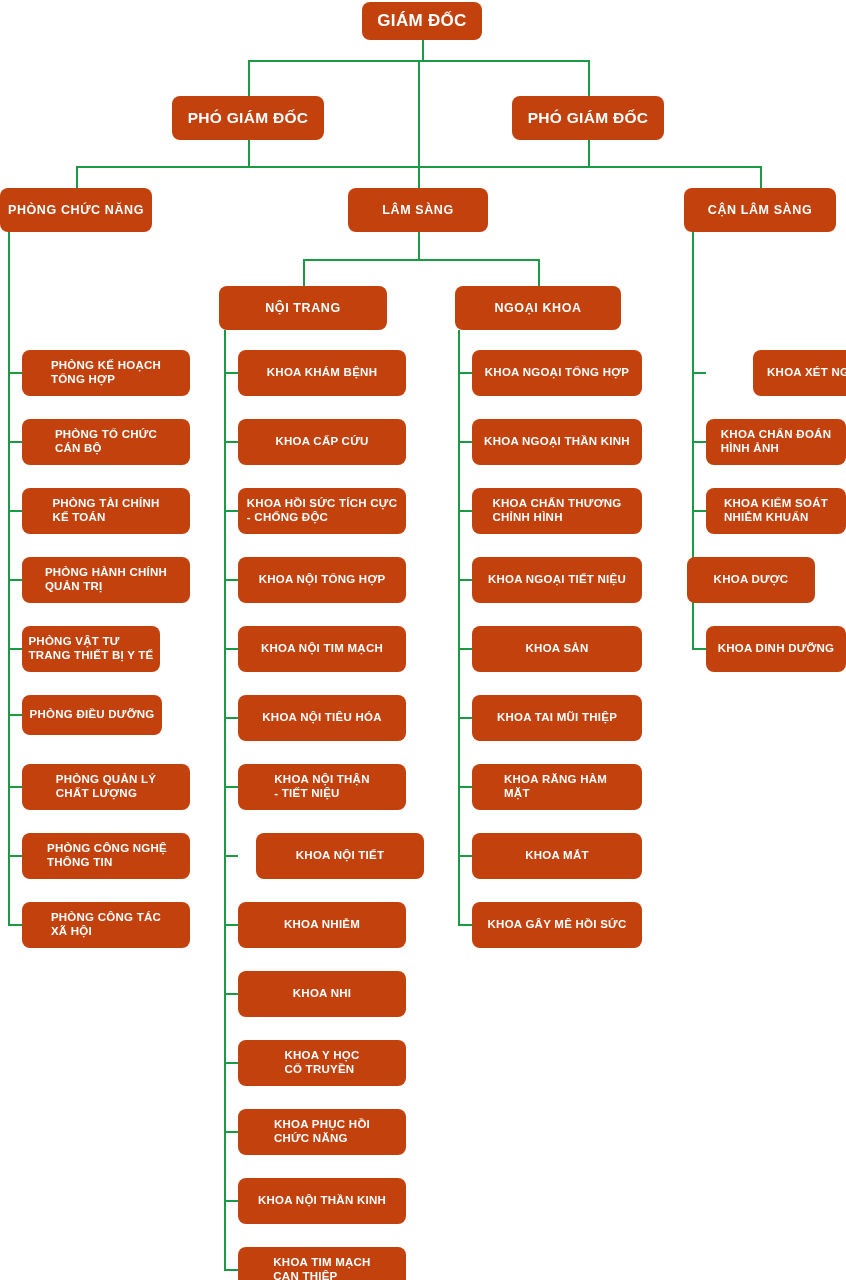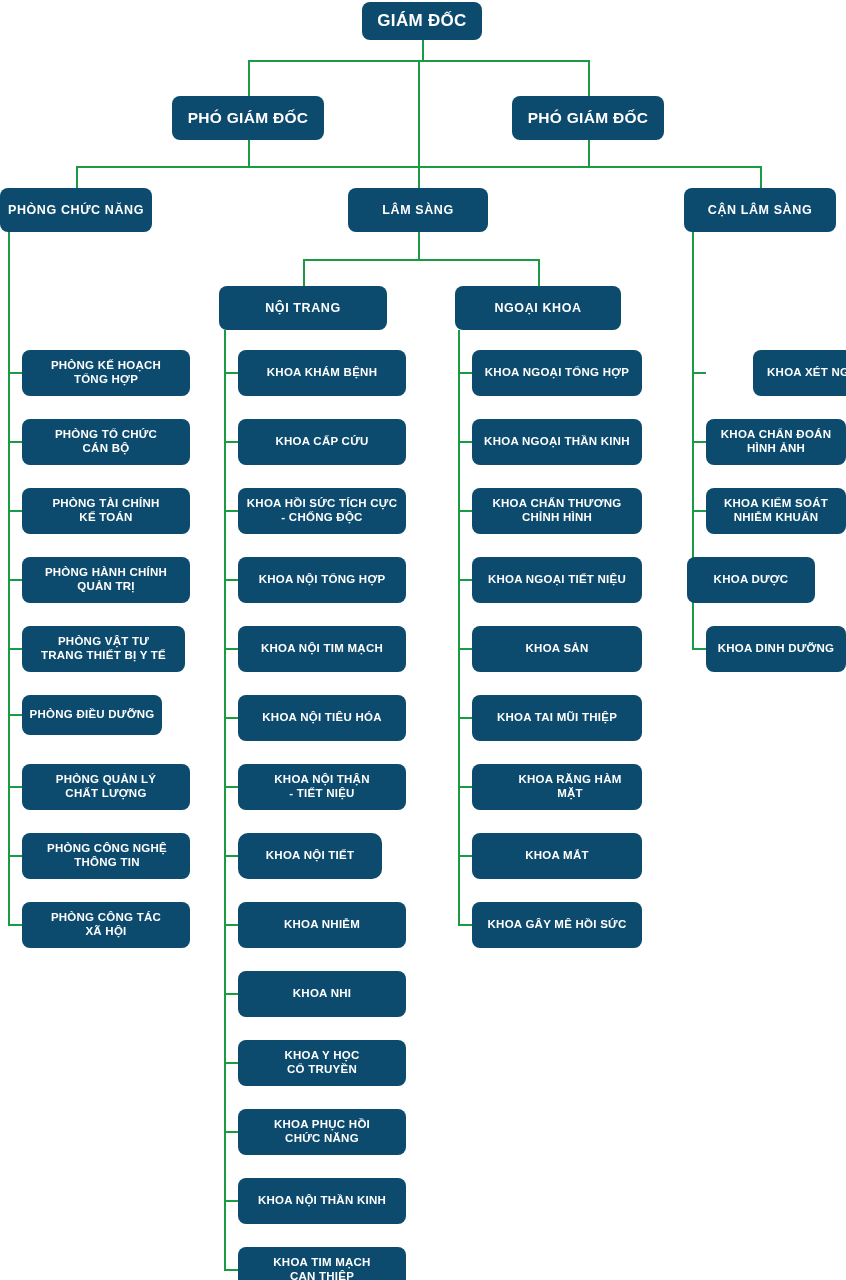--- a/index.html
+++ b/index.html
@@ -13,27 +13,27 @@
   #chart {
     position: relative;
     width: 846px;
     height: 1280px;
     background: #ffffff;
     overflow: hidden;
   }
   .node {
     position: absolute;
     box-sizing: border-box;
-    background: #0c4a6e;
+    background: #c2410c;
     color: #ffffff;
     border-radius: 8px;
     display: flex;
     align-items: center;
     justify-content: center;
-    text-align: center;
+    text-align: left;
     font-weight: bold;
     letter-spacing: 0.3px;
     line-height: 1.18;
     padding: 2px 6px;
     z-index: 2;
     white-space: pre-line;
   }
   .lvl-1 { font-size: 17px; }
   .lvl-2 { font-size: 15.5px; }
   .lvl-3 { font-size: 12.5px; letter-spacing: 0.6px; }
@@ -121,39 +121,39 @@
       <div class="node lvl-4" style="left: 219px; top: 286px; width: 168px; height: 44px;">NỘI TRANG</div>
       <div class="node lvl-4" style="left: 455px; top: 286px; width: 166px; height: 44px;">NGOẠI KHOA</div>
       <div class="node leaf" style="left: 22px; top: 350px; width: 168px; height: 46px;">PHÒNG KẾ HOẠCH
 TỔNG HỢP</div>
       <div class="node leaf" style="left: 22px; top: 419px; width: 168px; height: 46px;">PHÒNG TỔ CHỨC
 CÁN BỘ</div>
       <div class="node leaf" style="left: 22px; top: 488px; width: 168px; height: 46px;">PHÒNG TÀI CHÍNH
 KẾ TOÁN</div>
       <div class="node leaf" style="left: 22px; top: 557px; width: 168px; height: 46px;">PHÒNG HÀNH CHÍNH
 QUẢN TRỊ</div>
-      <div class="node leaf" style="left: 22px; top: 626px; width: 163px; height: 46px;">PHÒNG VẬT TƯ
+      <div class="node leaf" style="left: 22px; top: 626px; width: 138px; height: 46px;">PHÒNG VẬT TƯ
 TRANG THIẾT BỊ Y TẾ</div>
       <div class="node leaf" style="left: 22px; top: 695px; width: 140px; height: 40px;">PHÒNG ĐIỀU DƯỠNG</div>
       <div class="node leaf" style="left: 22px; top: 764px; width: 168px; height: 46px;">PHÒNG QUẢN LÝ
 CHẤT LƯỢNG</div>
       <div class="node leaf" style="left: 22px; top: 833px; width: 168px; height: 46px; padding-left: 8px;">PHÒNG CÔNG NGHỆ
 THÔNG TIN</div>
       <div class="node leaf" style="left: 22px; top: 902px; width: 168px; height: 46px;">PHÒNG CÔNG TÁC
 XÃ HỘI</div>
       <div class="node leaf" style="left: 238px; top: 350px; width: 168px; height: 46px;">KHOA KHÁM BỆNH</div>
       <div class="node leaf" style="left: 238px; top: 419px; width: 168px; height: 46px;">KHOA CẤP CỨU</div>
       <div class="node leaf" style="left: 238px; top: 488px; width: 168px; height: 46px;">KHOA HỒI SỨC TÍCH CỰC
 - CHỐNG ĐỘC</div>
       <div class="node leaf" style="left: 238px; top: 557px; width: 168px; height: 46px;">KHOA NỘI TỔNG HỢP</div>
       <div class="node leaf" style="left: 238px; top: 626px; width: 168px; height: 46px;">KHOA NỘI TIM MẠCH</div>
       <div class="node leaf" style="left: 238px; top: 695px; width: 168px; height: 46px;">KHOA NỘI TIÊU HÓA</div>
       <div class="node leaf" style="left: 238px; top: 764px; width: 168px; height: 46px;">KHOA NỘI THẬN
 - TIẾT NIỆU</div>
-      <div class="node leaf" style="left: 238px; top: 833px; width: 144px; height: 46px; border-radius: 10px;">KHOA NỘI TIẾT</div>
+      <div class="node leaf" style="left: 256px; top: 833px; width: 168px; height: 46px;">KHOA NỘI TIẾT</div>
       <div class="node leaf" style="left: 238px; top: 902px; width: 168px; height: 46px;">KHOA NHIỄM</div>
       <div class="node leaf" style="left: 238px; top: 971px; width: 168px; height: 46px;">KHOA NHI</div>
       <div class="node leaf" style="left: 238px; top: 1040px; width: 168px; height: 46px;">KHOA Y HỌC
 CỔ TRUYỀN</div>
       <div class="node leaf" style="left: 238px; top: 1109px; width: 168px; height: 46px;">KHOA PHỤC HỒI
 CHỨC NĂNG</div>
       <div class="node leaf" style="left: 238px; top: 1178px; width: 168px; height: 46px;">KHOA NỘI THẦN KINH</div>
       <div class="node leaf" style="left: 238px; top: 1247px; width: 168px; height: 46px;">KHOA TIM MẠCH
 CAN THIỆP</div>
       <div class="node leaf" style="left: 472px; top: 350px; width: 170px; height: 46px;">KHOA NGOẠI TỔNG HỢP</div>

